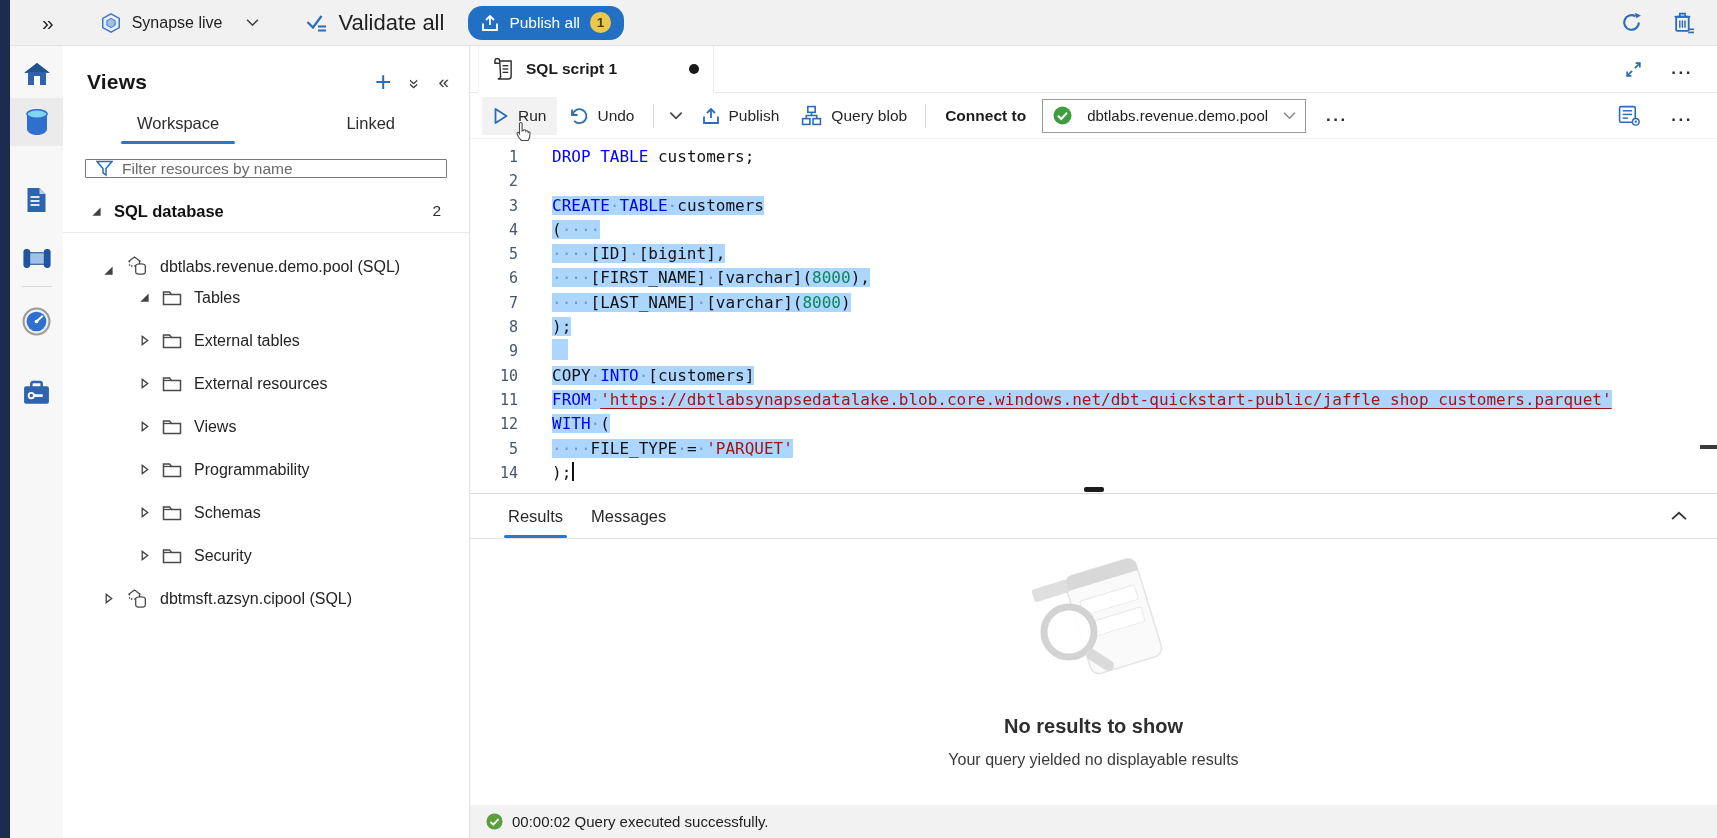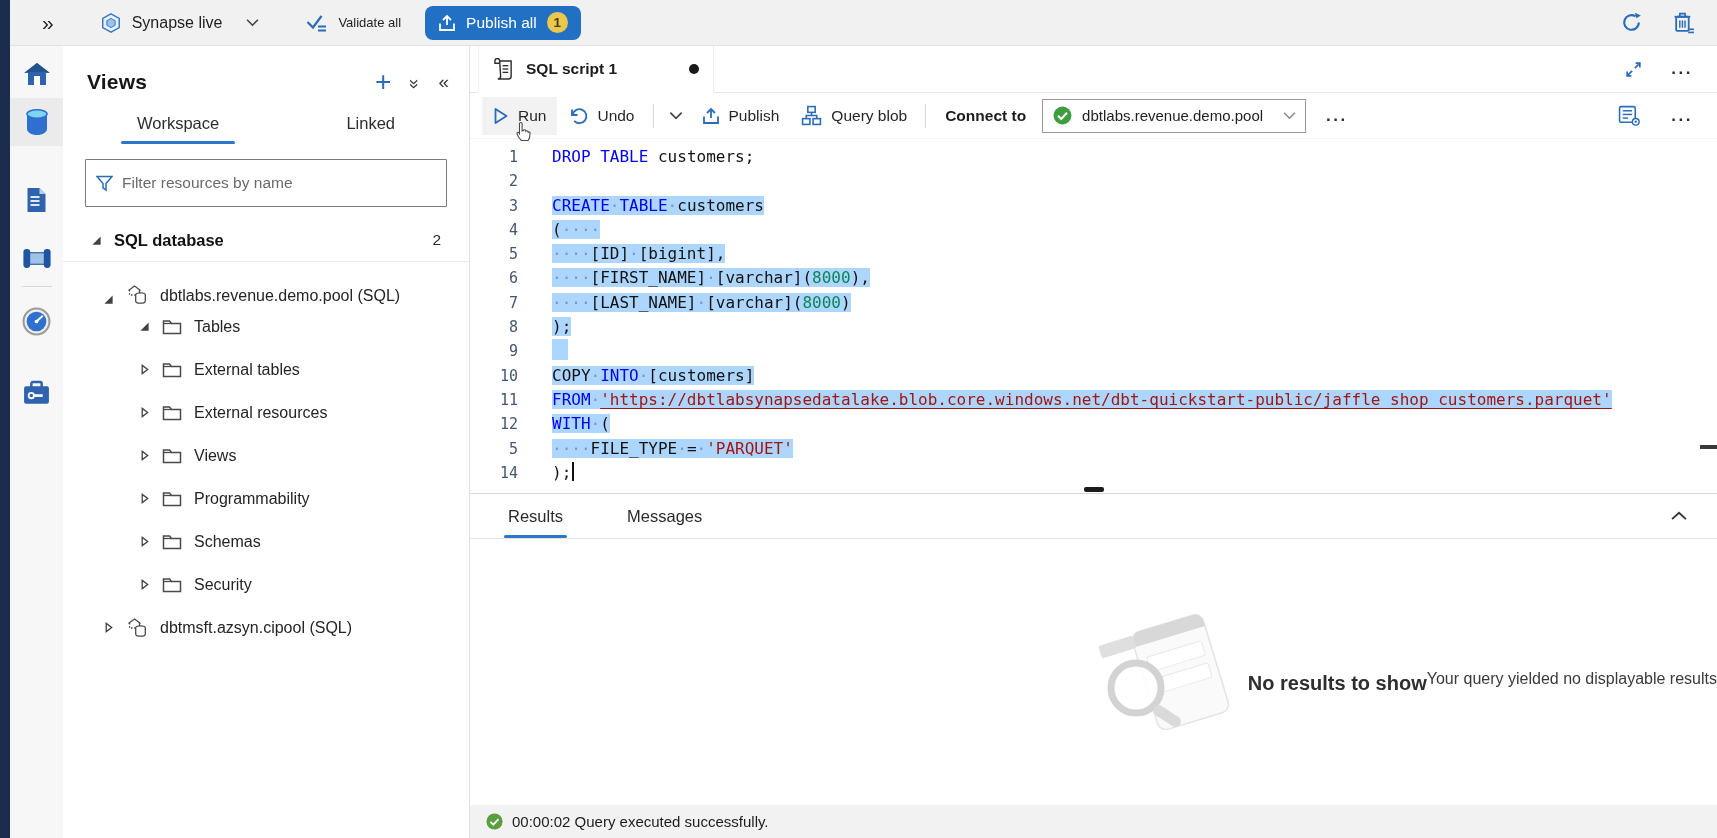--- a/index.html
+++ b/index.html
@@ -7,22 +7,22 @@
   body { font-family:"Liberation Sans", sans-serif; background:#fff; overflow:hidden; color:#222; }
   .app { display:flex; width:1717px; height:838px; }
   .navy { width:10px; background:#1b2c4f; flex:none; }
   .col { flex:1; display:flex; flex-direction:column; min-width:0; }
 
   
   .topbar { height:46px; flex:none; background:#f1f1f1; border-bottom:1px solid #e2e2e2; display:flex; align-items:center; }
   .tb-expand { margin-left:32px; font-size:21px; color:#1f1f1f; cursor:pointer; }
   .tb-env { display:flex; align-items:center; gap:10px; margin-left:46px; font-size:16px; color:#1f1f1f; }
   .tb-env .chev { margin-left:14px; display:flex; }
-  .tb-validate { display:flex; align-items:center; gap:10px; margin-left:46px; font-size:13px; color:#1f1f1f; }
-  .tb-publish { margin-left:24px; background:#2270c4; color:#fff; height:34px; border-radius:8px; padding:0 13px; display:flex; gap:10px; align-items:center; font-size:15.5px; border:none; cursor:pointer; }
+  .tb-validate { display:flex; align-items:center; gap:10px; margin-left:46px; font-size:22px; color:#1f1f1f; }
+  .tb-publish { margin-left:24px; background:#2270c4; color:#fff; height:34px; border-radius:14px; padding:0 13px; display:flex; gap:10px; align-items:center; font-size:15.5px; border:none; cursor:pointer; }
   .badge { width:21px; height:21px; border-radius:50%; background:#e9c84b; color:#473d10; font-size:13.5px; display:flex; align-items:center; justify-content:center; font-weight:bold; }
   .tb-right { margin-left:auto; display:flex; gap:30px; margin-right:22px; align-items:center; }
 
   
   .content { flex:1; display:flex; min-height:0; }
 
   
   .rail { width:53px; flex:none; background:#f7f7f7; display:flex; flex-direction:column; align-items:center; padding-top:4px; }
   .rail-item { width:100%; height:48px; display:flex; align-items:center; justify-content:center; cursor:pointer; flex:none; }
   .rail-item.active { background:#ebebeb; }
@@ -33,21 +33,21 @@
   .data-panel { width:407px; flex:none; background:#fff; border-right:1px solid #e0e0e0; display:flex; flex-direction:column; }
   .dp-header { display:flex; align-items:center; padding:24px 20px 6px 24px; }
   .dp-title { font-size:21px; font-weight:bold; color:#161616; flex:1; letter-spacing:.2px; }
   .dp-actions { display:flex; gap:20px; align-items:center; }
   .plus { font-size:28px; font-weight:300; color:#2b6cb8; line-height:20px; cursor:pointer; }
   .dbl-chev { display:inline-block; transform:rotate(90deg); font-size:18px; color:#3a3a3a; letter-spacing:-3px; cursor:pointer; }
   .collapse-g { font-size:19px; color:#3a3a3a; cursor:pointer; }
   .dp-tabs { display:flex; justify-content:space-between; padding:6px 58px 0; }
   .dp-tab { font-size:16.5px; color:#2d2d2d; padding:8px 16px 11px; position:relative; cursor:pointer; }
   .dp-tab.active::after { content:""; position:absolute; left:0; right:0; bottom:0; height:3px; background:#2b77c8; border-radius:2px; }
-  .dp-filter { margin:15px 22px 12px; height:48px; border:1px solid #7a7a7a; border-radius:1px; display:flex; align-items:center; padding:0 10px; gap:9px; background:#fff; }
+  .dp-filter { margin:15px 22px 12px; height:19px; border:1px solid #7a7a7a; border-radius:1px; display:flex; align-items:center; padding:0 10px; gap:9px; background:#fff; }
   .dp-filter input { flex:1; border:none; outline:none; font-size:15.5px; font-family:"Liberation Sans",sans-serif; color:#333; background:transparent; }
   .dp-filter input::placeholder { color:#6a6a6a; }
   .tree { flex:1; overflow:hidden; }
   .trow { height:43px; display:flex; align-items:center; cursor:pointer; }
   .trow-root { border-bottom:1px solid #e9e9e9; }
   .trow .caret { width:11px; flex:none; display:flex; }
   .trow .ticon { margin-left:12px; display:flex; flex:none; }
   .trow .tlabel { margin-left:12px; font-size:16px; color:#242424; white-space:nowrap; }
   .trow-root .tlabel { font-weight:600; font-size:16.5px; color:#111; }
   .trow .tcount { margin-left:auto; margin-right:28px; font-size:15.5px; color:#2d2d2d; }
@@ -60,21 +60,21 @@
   .dirty-dot { width:10px; height:10px; border-radius:50%; background:#1a1a1a; margin-left:auto; }
   .tab-right { margin-left:auto; display:flex; gap:28px; margin-right:24px; align-items:center; }
 
   .toolbar { height:46px; flex:none; display:flex; align-items:center; padding-left:12px; font-size:15.5px; color:#262626; border-bottom:1px solid #f3f3f3; }
   .tbtn { display:flex; align-items:center; gap:9px; padding:0 11px; height:38px; cursor:pointer; white-space:nowrap; background:transparent; border:none; font-size:15.5px; color:#262626; font-family:"Liberation Sans",sans-serif; }
   .tbtn.run { background:#f2f2f2; position:relative; }
   .hand-cursor { position:absolute; left:30px; bottom:-12px; z-index:6; }
   .sep { width:1px; height:24px; background:#d9d9d9; margin:0 7px; flex:none; }
   .connect-label { font-weight:bold; margin:0 16px 0 12px; color:#1c1c1c; font-size:15.5px; }
   .pool-select { height:34px; border:1px solid #989898; background:#fff; display:flex; align-items:center; gap:10px; padding:0 9px 0 10px; font-size:15px; min-width:264px; cursor:pointer; }
-  .pool-select .pname { flex:1; color:#1f1f1f; white-space:nowrap; }
+  .pool-select .pname { flex:1; color:#1f1f1f; white-space:nowrap;text-align:center; }
   .ellipsis { font-size:17px; letter-spacing:2.5px; color:#2d2d2d; cursor:pointer; font-weight:bold; }
   .toolbar .ellipsis { margin-left:20px; }
   .toolbar-right { margin-left:auto; display:flex; gap:30px; margin-right:24px; align-items:center; }
 
   
   .code { flex:0 0 346px; padding-top:6px; font-family:"DejaVu Sans Mono", monospace; font-size:16px; position:relative; overflow:hidden; }
   .cl { display:flex; height:24.3px; line-height:24.3px; }
   .ln { width:48px; flex:none; text-align:right; color:#46566e; font-size:15px; font-family:"DejaVu Sans Mono", monospace; }
   .lc { margin-left:34px; white-space:pre; }
   .sel { background:#add6ff; }
@@ -88,25 +88,25 @@
   .tk-link { text-decoration:underline; text-underline-offset:3px;margin-top:24px; }
   .cursor { display:inline-block; width:2px; height:19px; background:#111; vertical-align:-3px; margin-left:1px; }
   .scroll-marker { position:absolute; right:0; top:306px; width:17px; height:4px; background:#3a3a3a; }
 
   
   .splitter { height:8px; flex:none; position:relative; }
   .split-handle { position:absolute; left:50%; transform:translateX(-50%); top:2px; width:20px; height:5px; background:#1c1c1c; border-radius:2px; cursor:row-resize; }
 
   
   .results { flex:1; display:flex; flex-direction:column; min-height:0; border-top:1px solid #d6d6d6; }
-  .rtabs { height:45px; flex:none; display:flex; align-items:flex-end; padding-left:36px; gap:60px; border-bottom:1px solid #e3e3e3; position:relative; }
+  .rtabs { height:45px; flex:none; display:flex; align-items:flex-end; padding-left:36px; gap:24px; border-bottom:1px solid #e3e3e3; position:relative; }
   .rtab { font-size:16.5px; color:#2a2a2a; padding:0 2px 12px; position:relative; cursor:pointer; }
   .rtab.active::after { content:""; position:absolute; left:-2px; right:-2px; bottom:0; height:3px; background:#2b77c8; border-radius:2px; }
   .rtabs-collapse { position:absolute; right:30px; top:13px; cursor:pointer; }
-  .rbody { flex:1; display:flex; flex-direction:row; align-items:center; justify-content:flex-end; min-height:0; }
+  .rbody { flex:1; display:flex; flex-direction:column; align-items:center; justify-content:flex-start; min-height:0; }
   .empty-title { font-size:20px; font-weight:bold; color:#2e2e2e; margin-top:22px; }
   .empty-sub { font-size:16px; color:#3a3a3a; margin-top:13px; }
   .statusbar { height:33px; flex:none; background:#f2f2f2; display:flex; align-items:center; padding-left:16px; gap:9px; font-size:15px; color:#1d1d1d; }
 </style>
 </head>
 <body>
 
 <div class="app">
   <div class="navy"></div>
   <div class="col">

